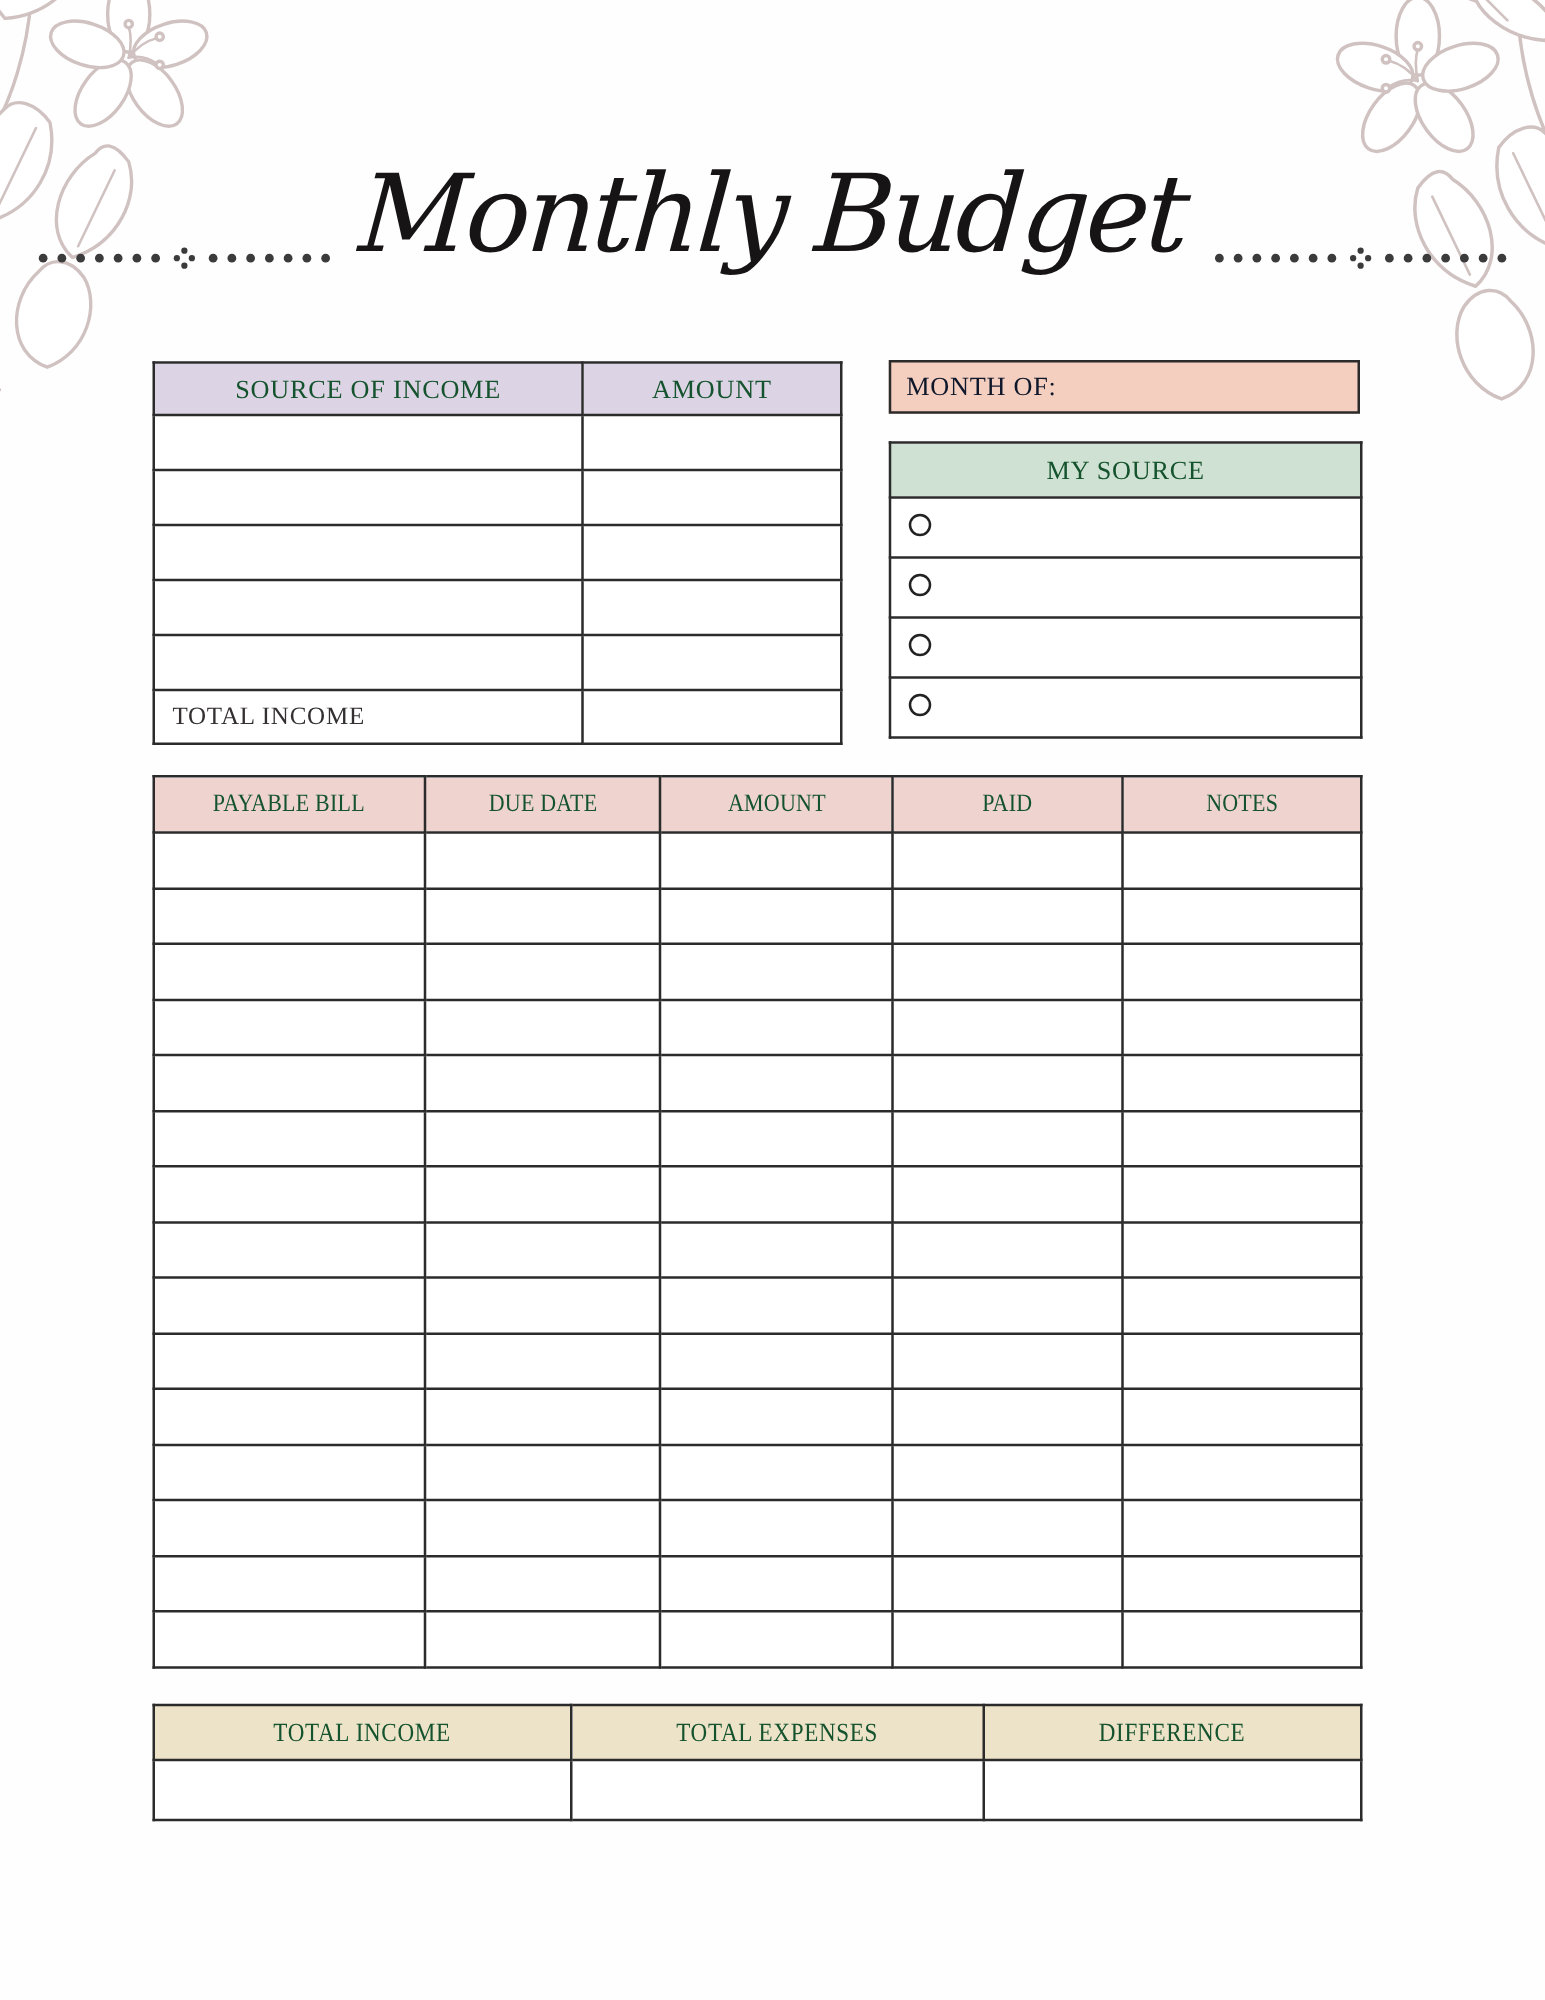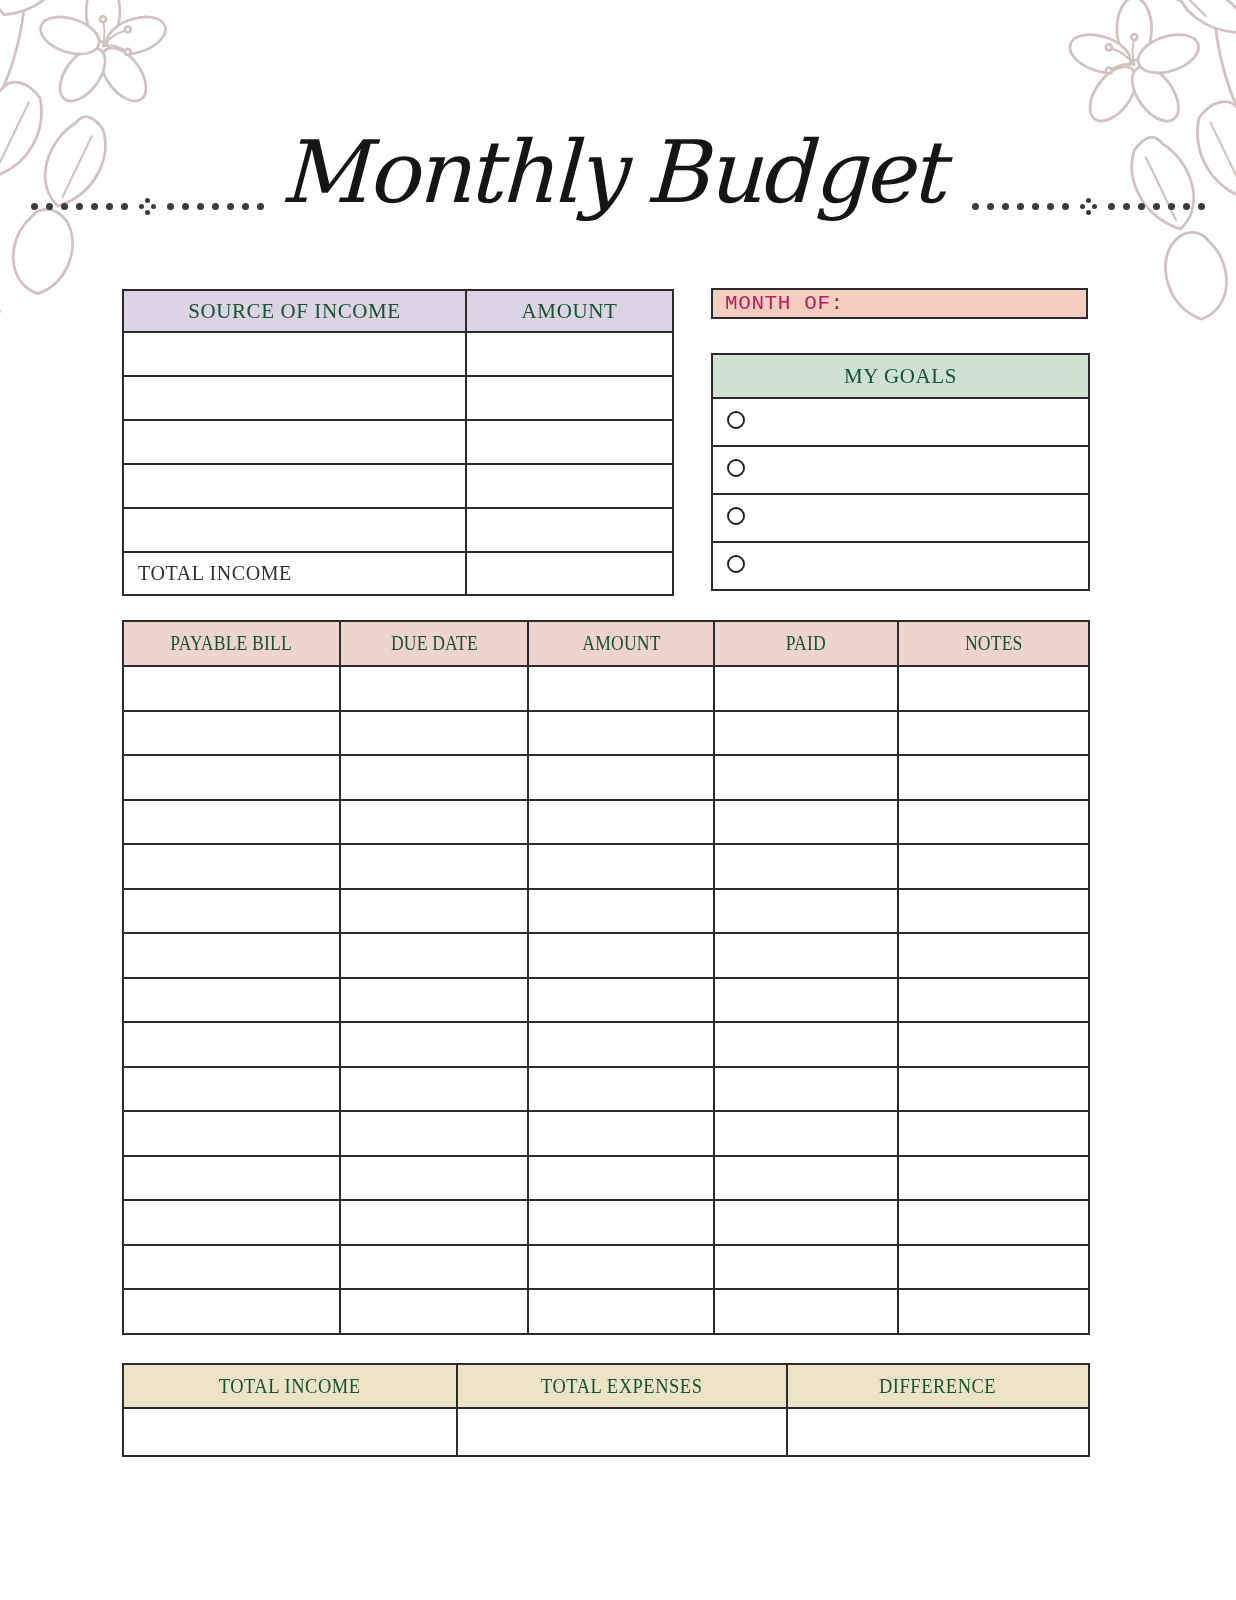--- a/index.html
+++ b/index.html
@@ -41,24 +41,24 @@
   .hcell{text-align:center; font-size:21px; letter-spacing:.6px; color:#14532d;}
   .condensed{display:inline-block; transform:scaleX(.88); transform-origin:center;}
   
   .income-table{left:122px; top:289px; width:550px;}
   .income-table .head td{background:var(--lavender); height:42px;}
   .income-table .blank td{height:44px; background:#fff;}
   .income-table .total td{height:43px; background:#fff;}
   .left-label{font-size:20px; letter-spacing:.6px; padding-left:14px; text-align:left; color:#343031;}
   
   .month-box{
-    position:absolute; left:711px; top:288px; width:377px; height:31px;
+    position:absolute; left:711px; top:288px; width:377px; height:43px;
     background:var(--peach); border:2.5px solid var(--border);
     display:flex; align-items:center; padding-left:12px;
-    font-size:21px; letter-spacing:.6px; color:#be185d;font-family:Liberation Mono, monospace;
+    font-size:21px; letter-spacing:.6px; color:#0f172a;
   }
   
   .goals-table{left:711px; top:353px; width:377px;}
   .goals-table .head td{background:var(--green); height:44px;}
   .goals-table .g-row td{height:48px; background:#fff;}
   .goal-circle{
     width:18px; height:18px; border:2px solid #222; border-radius:50%;
     display:inline-block; margin-left:14px; background:#fff;
   }
   
@@ -224,21 +224,21 @@
   <div class="month-box">
     <span>MONTH OF:</span>
   </div>
 
   <table class="goals-table">
     <colgroup>
         <col style="width:377px">
       </colgroup>
     <tbody>
         <tr class="head">
-      <td class="hcell">MY GOALS</td>
+      <td class="hcell">MY SOURCE</td>
     </tr>
     <tr class="g-row">
       <td><span class="goal-circle"></span></td>
     </tr>
         <tr class="g-row">
       <td><span class="goal-circle"></span></td>
     </tr>
         <tr class="g-row">
       <td><span class="goal-circle"></span></td>
     </tr>

